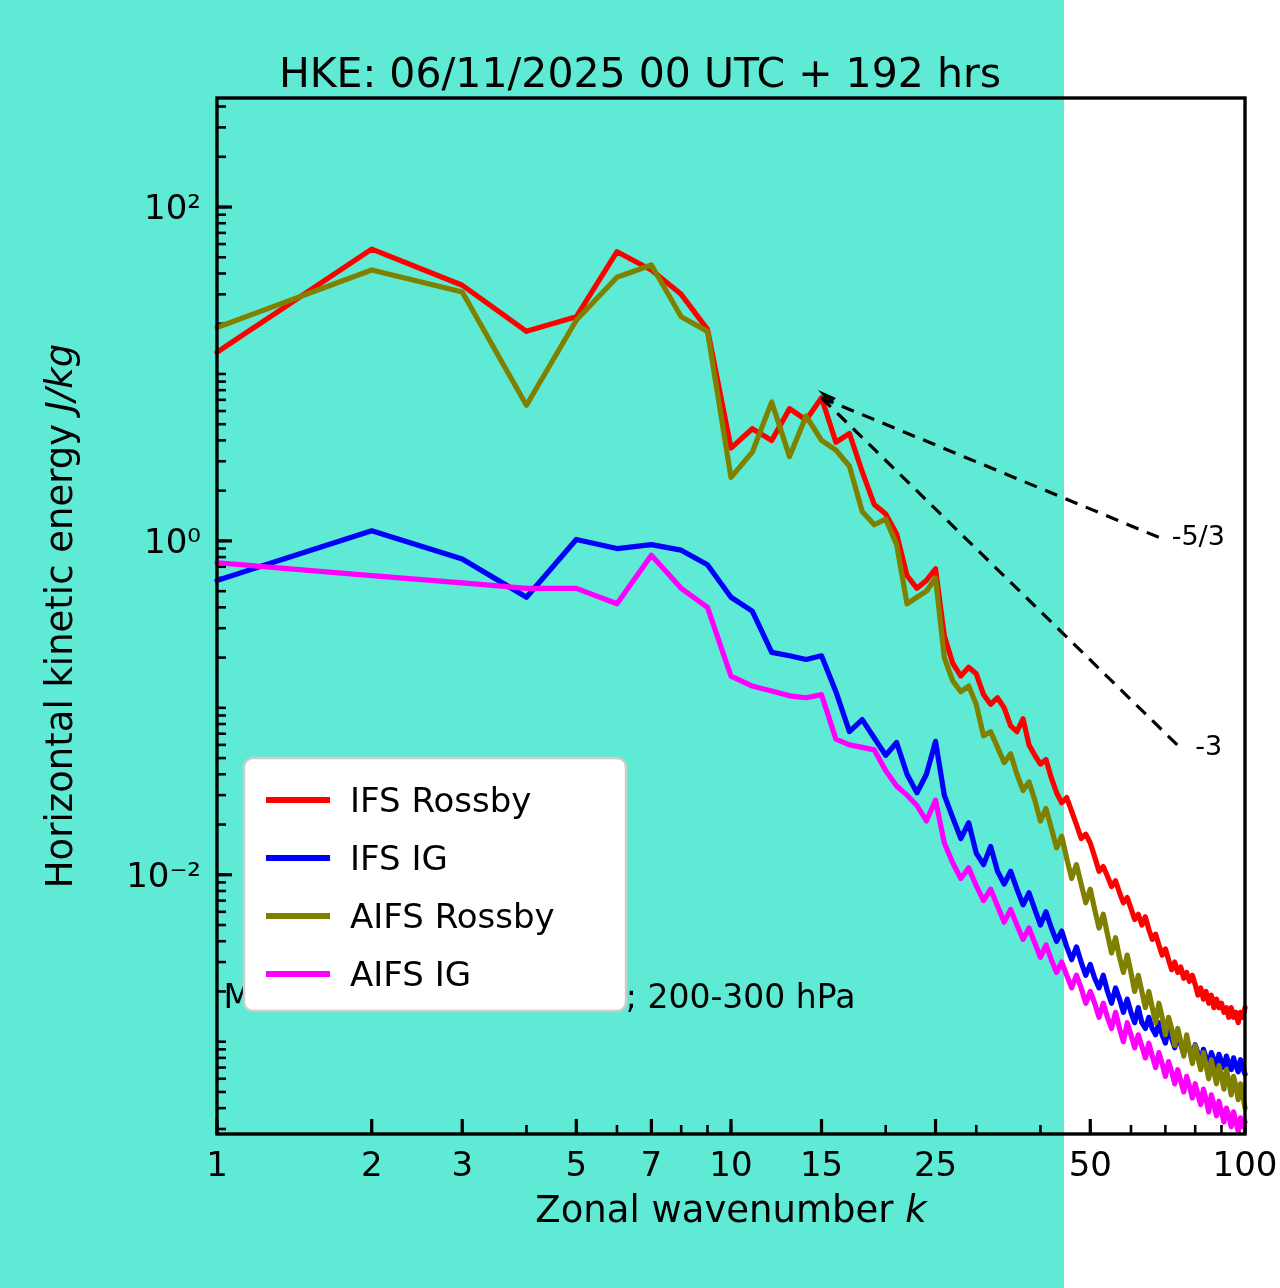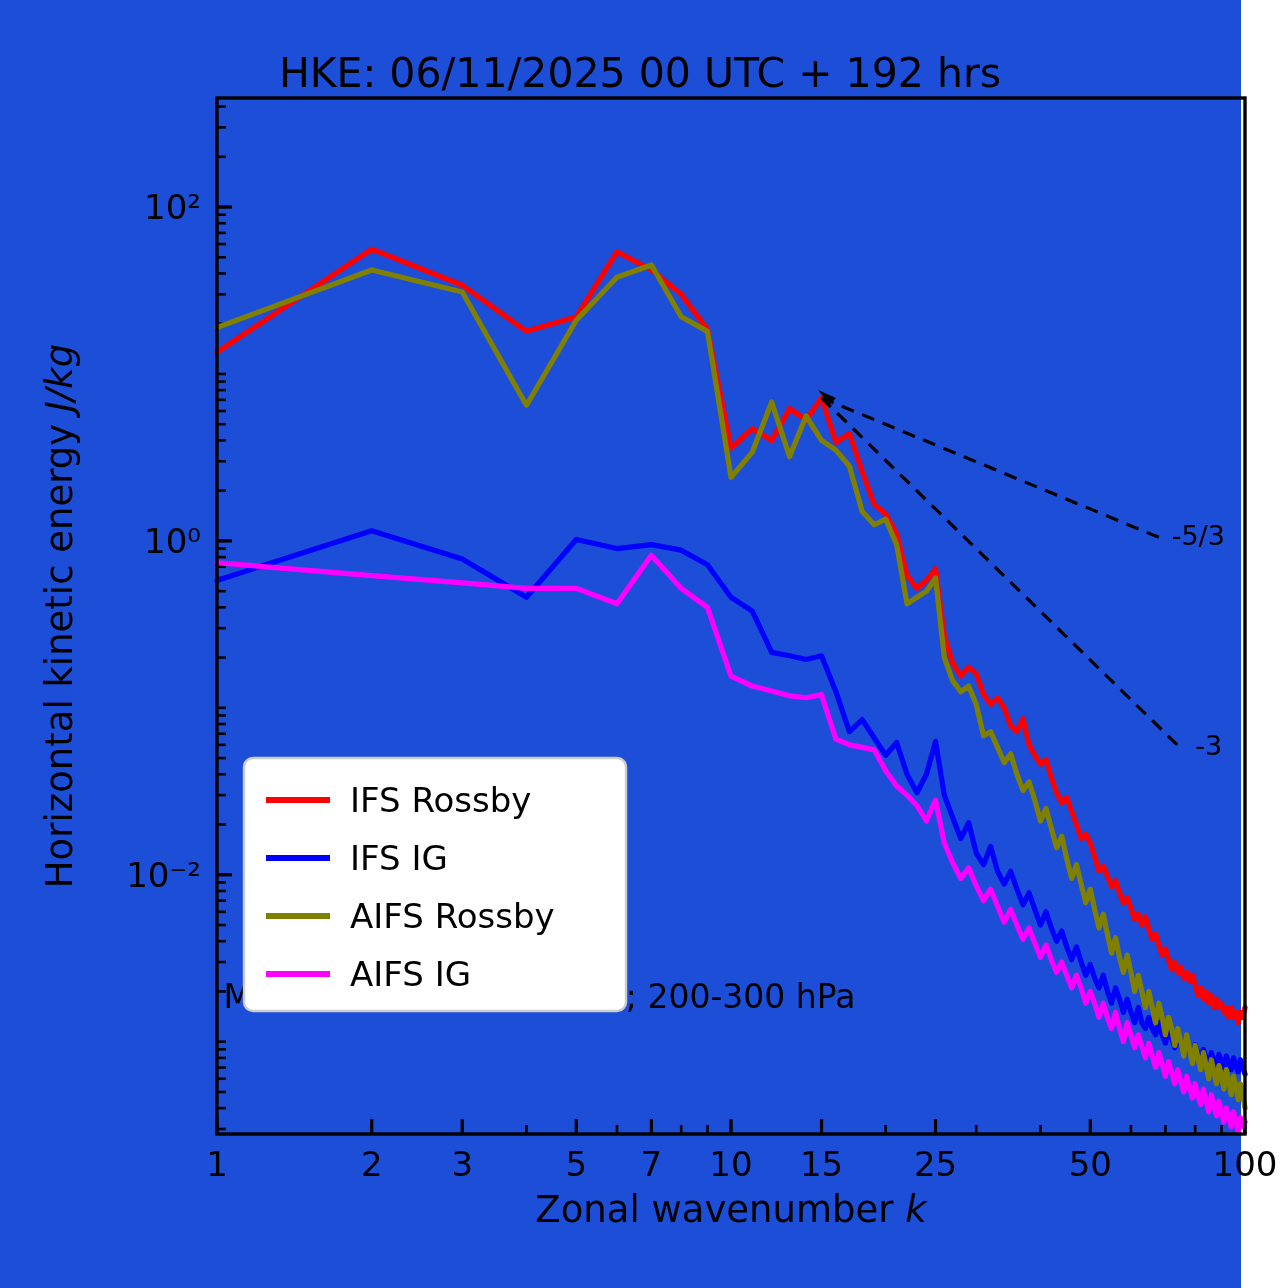--- a/index.html
+++ b/index.html
@@ -8,23 +8,23 @@
     background: #ffffff;
   }
   body {
     width: 1280px;
     height: 1288px;
     font-family: "DejaVu Sans", sans-serif;
     overflow: hidden;
   }
   #figure {
     position: relative;
-    width: 1241px;
+    width: 1064px;
     height: 1288px;
-    background: #1d4ed8;
+    background: #5eead4;
   }
   #plot-svg {
     position: absolute;
     left: 0;
     top: 0;
     width: 1280px;
     height: 1288px;
   }
   .ttl {
     font-size: 41px;

